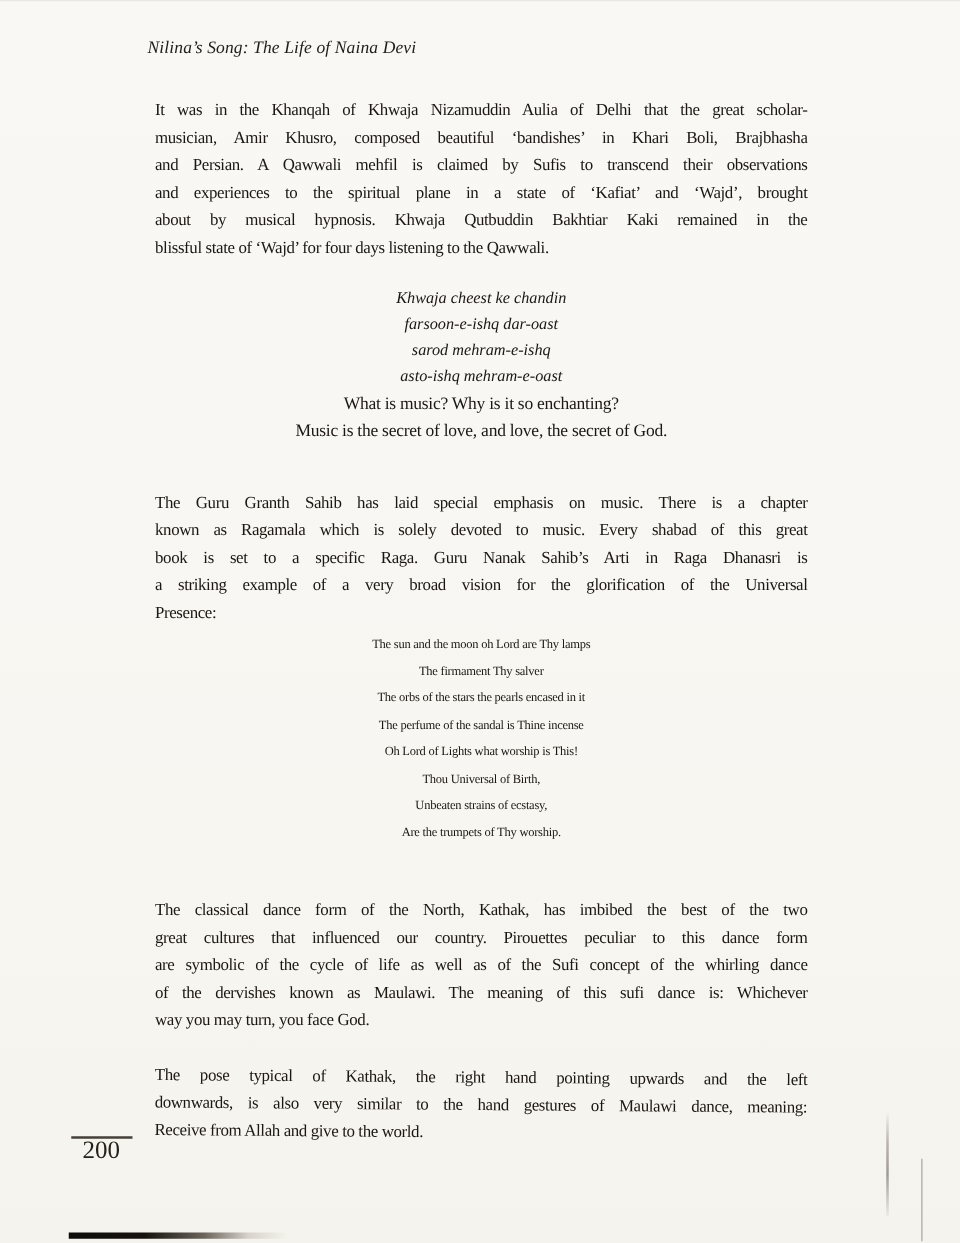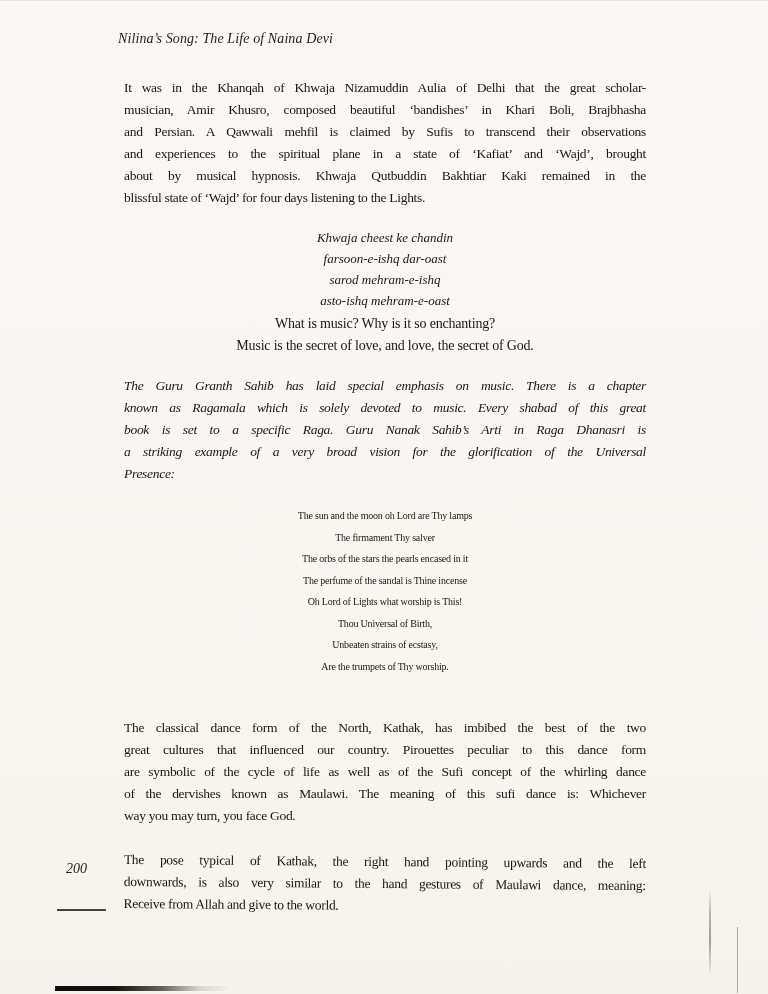--- a/index.html
+++ b/index.html
@@ -21,27 +21,27 @@
     position:absolute;left:118px;top:30px;
     font-style:italic;font-size:14px;letter-spacing:0.1px;color:#221d17;
   }
   .body-text{font-size:13.5px;letter-spacing:-0.3px;line-height:22px;}
   .justified .line{text-align:justify;text-align-last:justify;text-justify:inter-word;}
   .justified .line:last-child{text-align-last:left;}
   .centered .line{text-align:center;}
   #para-qawwali{top:76px;}
   #persian-couplet{top:226px;font-style:italic;font-size:13px;line-height:21px;letter-spacing:0;}
   #couplet-translation{top:312px;font-size:14px;line-height:22px;letter-spacing:-0.2px;}
-  #para-guru-granth{top:374px;font-style:italic;}
+  #para-guru-granth{top:390px;}
   #arti-verse{top:504px;font-size:10px;line-height:21.5px;letter-spacing:-0.2px;}
   #para-kathak{top:716px;}
   #para-kathak-pose{top:848px;transform:rotate(0.45deg);transform-origin:left top;}
   .page-number{
-    position:absolute;left:66px;top:860px;
-    font-size:14px;color:#26211b;font-style:italic;
+    position:absolute;left:66px;top:908px;
+    font-size:20px;color:#26211b;
   }
   .page-number-rule{
     position:absolute;left:57px;top:908px;width:49px;height:2px;
     background:#45403a;
   }
   .scan-bar{
     position:absolute;left:55px;top:985px;width:175px;height:5px;
     background:linear-gradient(90deg,#0e0c0a 0%,#16130f 35%,#6b655c 62%,rgba(160,152,140,0.35) 82%,rgba(200,195,185,0) 100%);
     filter:blur(0.3px);
   }
@@ -60,21 +60,21 @@
 <div class="page">
 
   <div class="running-header">Nilina’s Song: The Life of Naina Devi</div>
 
   <div id="para-qawwali" class="block body-text justified">
       <div class="line">It was in the Khanqah of Khwaja Nizamuddin Aulia of Delhi that the great scholar-</div>
       <div class="line">musician, Amir Khusro, composed beautiful ‘bandishes’ in Khari Boli, Brajbhasha</div>
       <div class="line">and Persian. A Qawwali mehfil is claimed by Sufis to transcend their observations</div>
       <div class="line">and experiences to the spiritual plane in a state of ‘Kafiat’ and ‘Wajd’, brought</div>
       <div class="line">about by musical hypnosis. Khwaja Qutbuddin Bakhtiar Kaki remained in the</div>
-      <div class="line">blissful state of ‘Wajd’ for four days listening to the Lights.</div>
+      <div class="line">blissful state of ‘Wajd’ for four days listening to the Qawwali.</div>
     </div>
 
   <div id="persian-couplet" class="block centered">
       <div class="line">Khwaja cheest ke chandin</div>
       <div class="line">farsoon-e-ishq dar-oast</div>
       <div class="line">sarod mehram-e-ishq</div>
       <div class="line">asto-ishq mehram-e-oast</div>
     </div>
 
   <div id="couplet-translation" class="block centered">

